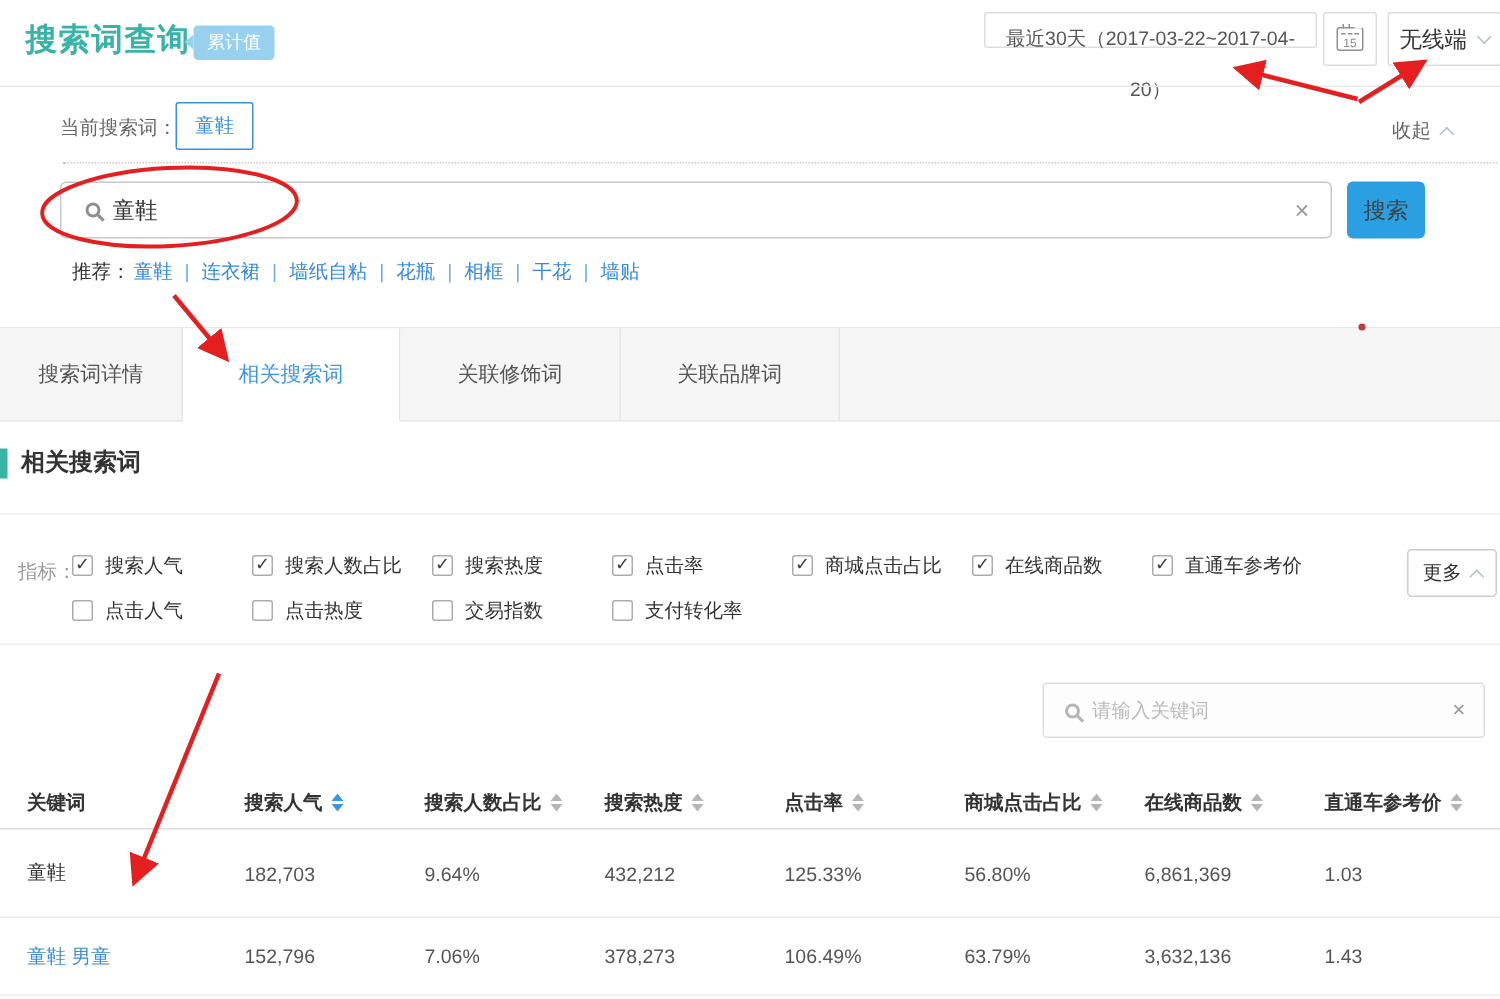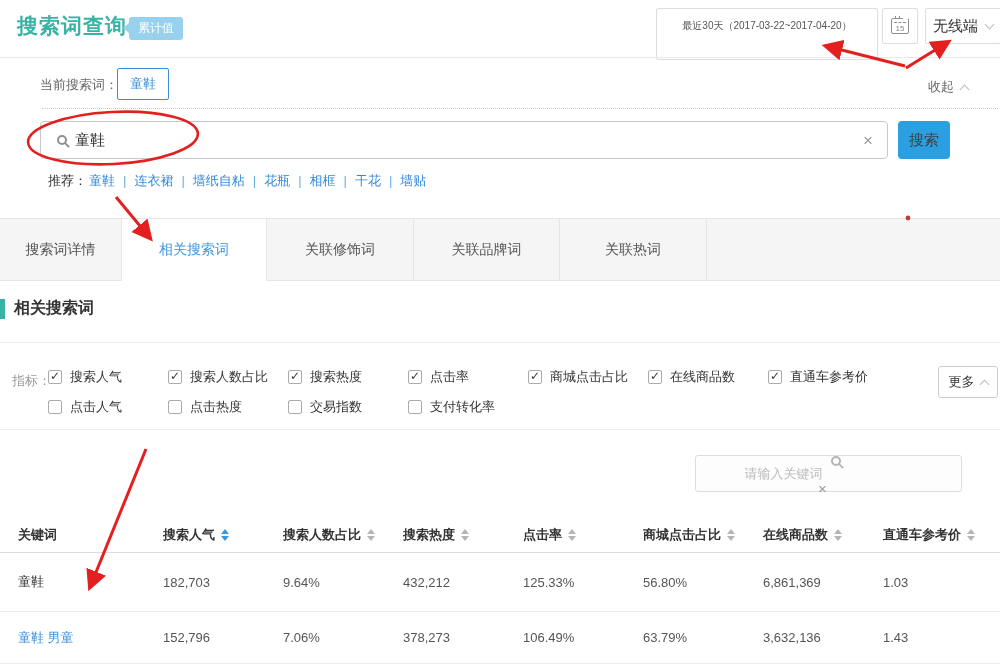--- a/index.html
+++ b/index.html
@@ -6,21 +6,21 @@
   html,body { width:1000px; height:666px; }
   body {
     position:relative; overflow:hidden; background:#fff;
     font-family:"Liberation Sans","DejaVu Sans",sans-serif;
     color:#333; font-size:13px;
   }
   
   .page-title { position:absolute; left:17px; top:12px; font-size:21px; font-weight:bold; color:#39b3a6; letter-spacing:1px; }
   .title-badge { position:absolute; left:129px; top:17px; background:#97d1ee; color:#fff; font-size:12px; padding:3px 9px; border-radius:3px; }
   .title-badge::before { content:""; position:absolute; left:-6px; top:6px; border-top:5px solid transparent; border-bottom:5px solid transparent; border-right:6px solid #97d1ee; }
-  .date-box { position:absolute; left:656px; top:8px; width:222px; height:52px; border:1px solid #ddd; border-radius:2px; line-height:34px; text-align:center; font-size:10px; color:#555; background:#fff; }
+  .date-box { position:absolute; left:656px; top:8px; width:222px; height:24px; border:1px solid #ddd; border-radius:2px; line-height:34px; text-align:center; font-size:13px; color:#555; background:#fff; }
   .cal-btn { position:absolute; left:882px; top:8px; width:36px; height:36px; border:1px solid #ddd; border-radius:2px; background:#fff; display:flex; align-items:center; justify-content:center; }
   .cal-icon { width:18px; height:16px; border:1px solid #909090; border-radius:2px; position:relative; font-size:8px; color:#8a8a8a; text-align:center; line-height:20px; }
   .cal-icon::before { content:""; position:absolute; left:2px; right:2px; top:3px; border-top:1px dashed #909090; }
   .cal-icon::after { content:""; position:absolute; top:-3px; left:3px; width:3px; height:3px; border-left:1px solid #909090; border-right:1px solid #909090; box-shadow:8px 0 0 -0px #fff; }
   .terminal-box { position:absolute; left:925px; top:8px; width:76px; height:36px; border:1px solid #ddd; border-radius:2px; background:#fff; display:flex; align-items:center; justify-content:center; gap:8px; font-size:15px; color:#333; }
   .chev { display:inline-block; width:7px; height:7px; border-right:1px solid #b4bfc6; border-bottom:1px solid #b4bfc6; }
   .chev.down { transform:rotate(45deg); margin-top:-4px; }
   .chev.up { transform:rotate(-135deg); margin-top:4px; }
   .hdr-divider { position:absolute; left:0; right:0; top:57px; border-top:1px solid #e8e8e8; }
 
@@ -61,21 +61,21 @@
   .metrics-row { position:absolute; left:48px; display:flex; }
   .metrics-row.r1 { top:368px; }
   .metrics-row.r2 { top:398px; }
   .metric-item { width:120px; display:flex; align-items:center; gap:8px; font-size:13px; color:#333; }
   .cb { width:14px; height:14px; border:1px solid #ababab; border-radius:2px; background:#fff; position:relative; flex:none; cursor:pointer; }
   .cb.checked::after { content:"✓"; position:absolute; left:1px; top:-2px; font-size:12px; font-weight:bold; color:#3c3c3c; }
   .more-btn { position:absolute; left:938px; top:366px; width:60px; height:32px; border:1px solid #ccc; border-radius:3px; background:#fff; display:flex; align-items:center; justify-content:center; gap:6px; font-size:13px; color:#333; cursor:pointer; }
   .metrics-sep { position:absolute; left:0; right:0; top:429px; border-top:1px solid #eee; }
 
   
-  .filter-wrap { position:absolute; left:695px; top:455px; width:267px; height:37px; border:1px solid #ddd; border-radius:3px; background:#fdfdfd; display:flex; align-items:center;flex-direction:column; }
+  .filter-wrap { position:absolute; left:695px; top:455px; width:295px; height:37px; border:1px solid #ddd; border-radius:3px; background:#fdfdfd; display:flex; align-items:center; }
   .filter-wrap .mag { border-color:#b5b5b5; margin-left:14px; }
   .filter-wrap .mag::after { background:#b5b5b5; }
   .filter-input { flex:1; border:none; outline:none; background:transparent; font-size:13px; color:#333; margin-left:8px; font-family:inherit; }
   .filter-input::placeholder { color:#bbb; }
   .filter-clear { color:#9a9a9a; font-size:15px; margin-right:12px; cursor:pointer; line-height:1; }
 
   
   .table { position:absolute; left:0; right:0; top:517px; }
   .grid { display:grid; grid-template-columns:145px 120px 120px 120px 120px 120px 120px 1fr; padding-left:18px; align-items:center; }
   .thead { height:36px; border-bottom:1px solid #dcdcdc; font-weight:bold; font-size:13px; color:#333; }
@@ -137,21 +137,20 @@
   <span class="rec-link">干花</span>
   <span class="rec-link">墙贴</span>
 </div>
 
 <div class="tabbar-topline"></div>
 <div class="tabbar">
   <div class="tab">搜索词详情</div>
   <div class="tab active">相关搜索词</div>
   <div class="tab">关联修饰词</div>
   <div class="tab">关联品牌词</div>
-  <div class="tab">关联热词</div>
   <div class="tab-filler"></div>
 </div>
 
 <div class="section-bar"></div>
 <div class="section-title">相关搜索词</div>
 <div class="section-sep"></div>
 
 <div class="metrics-label">指标：</div>
 <div class="metrics-row r1">
   <span class="metric-item">

